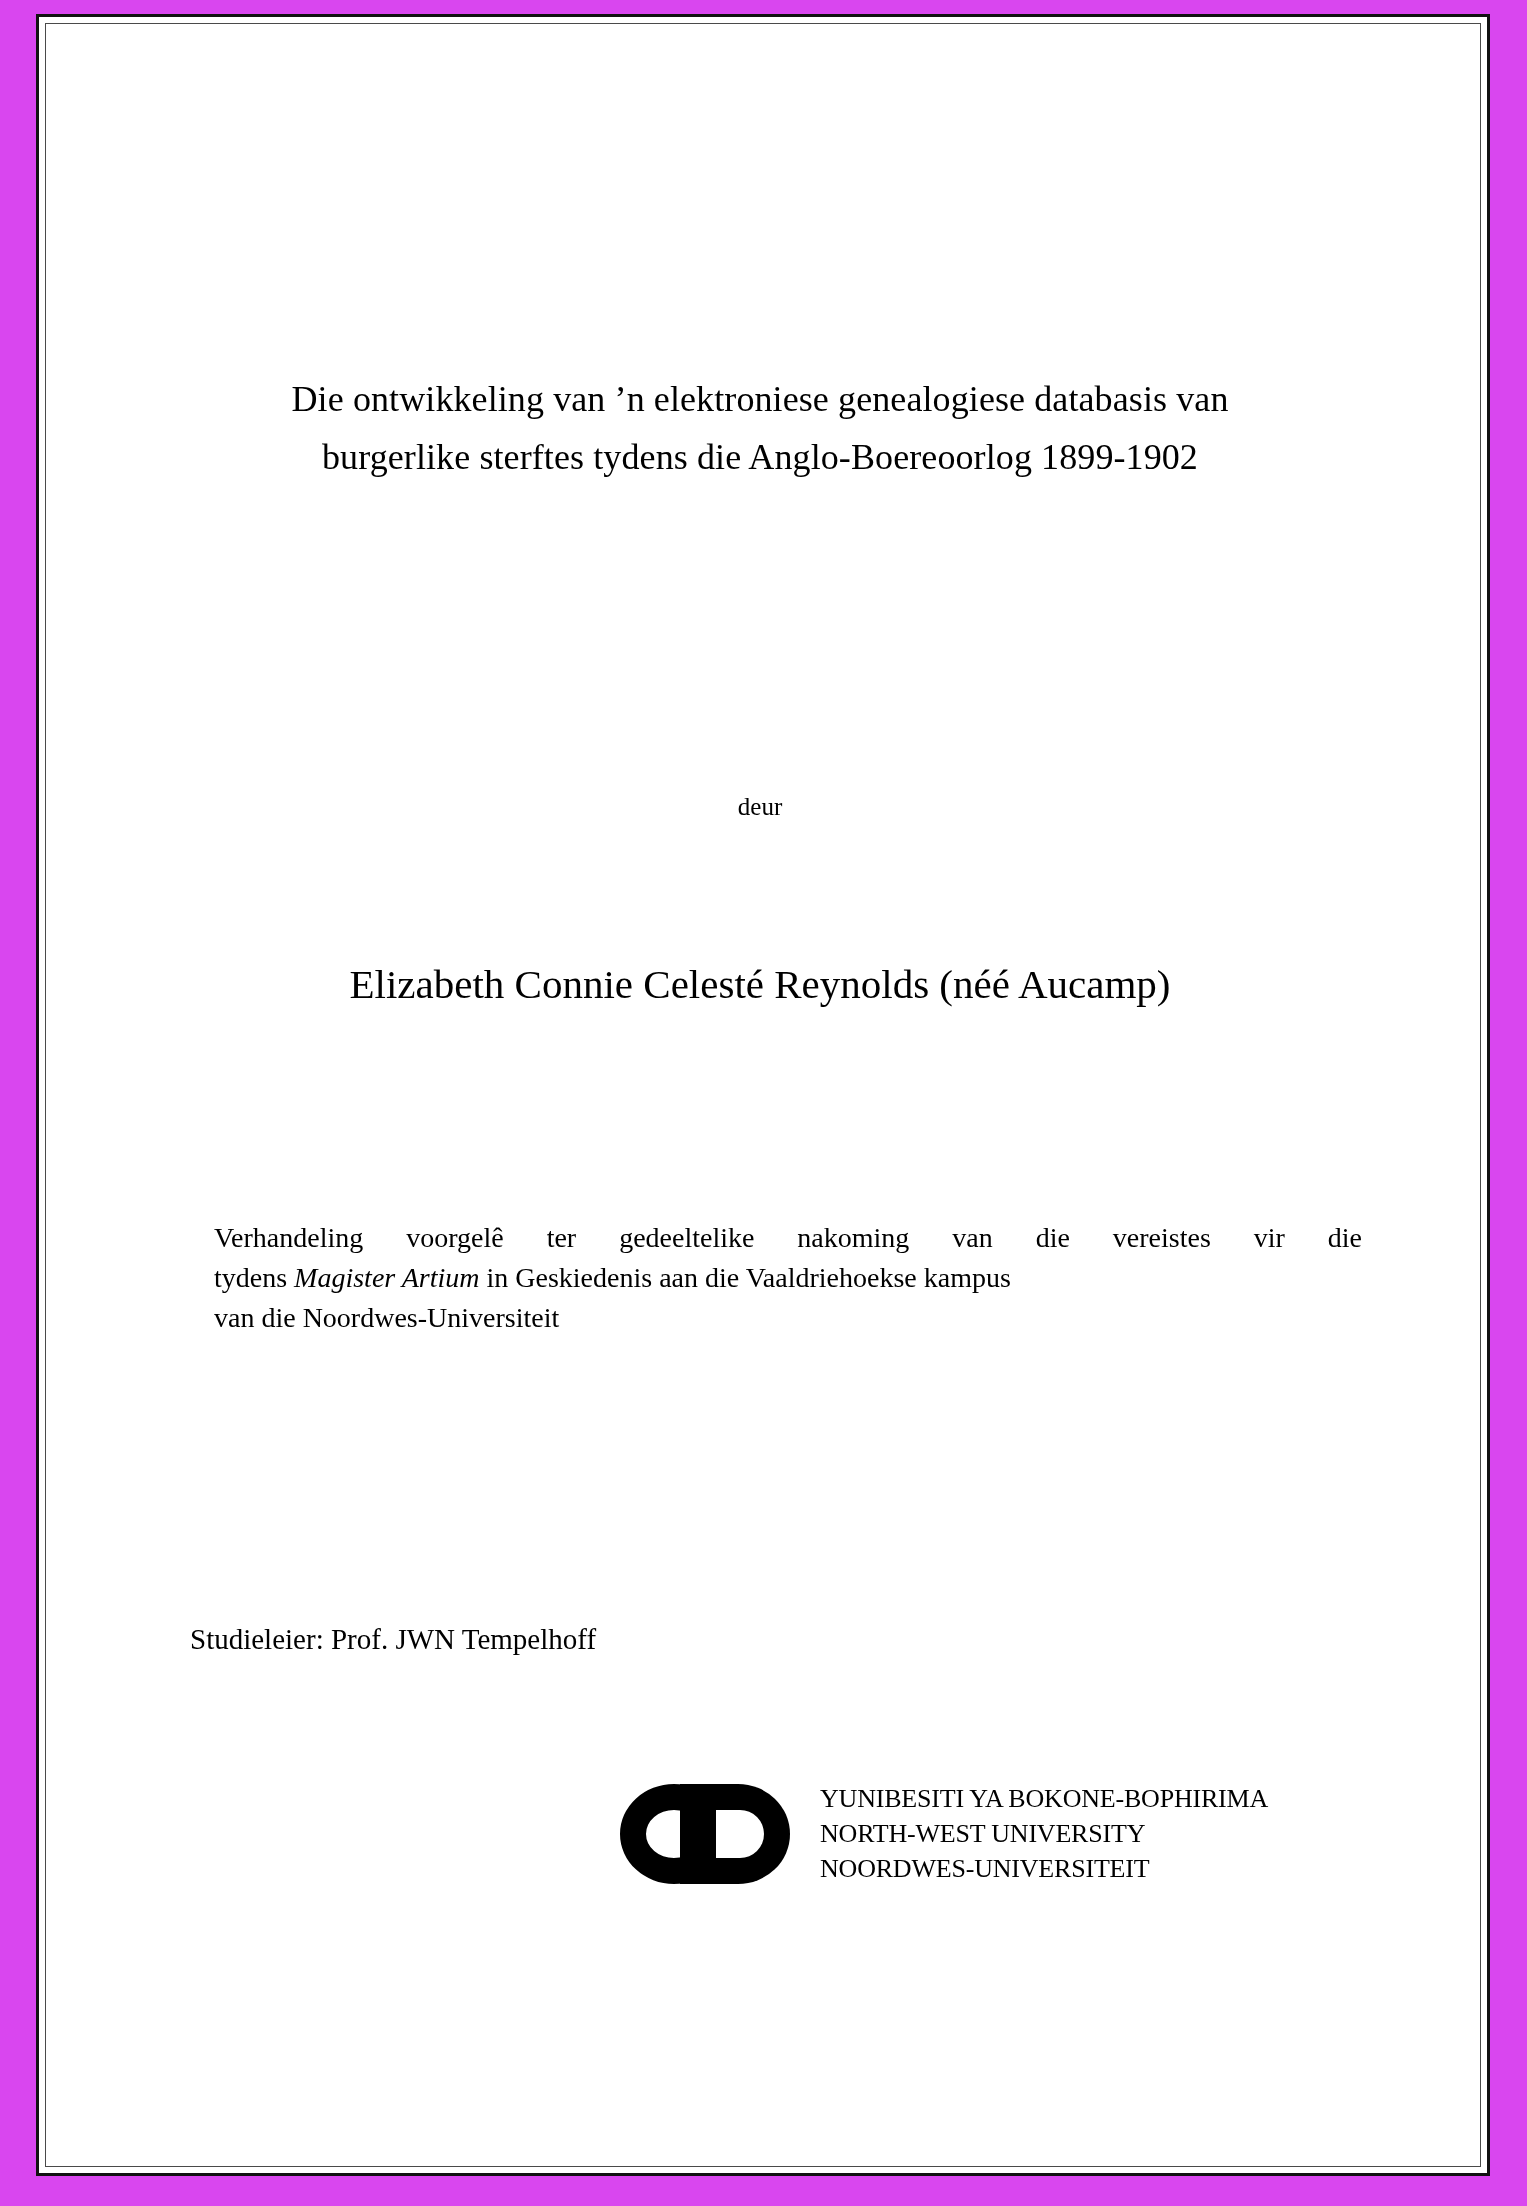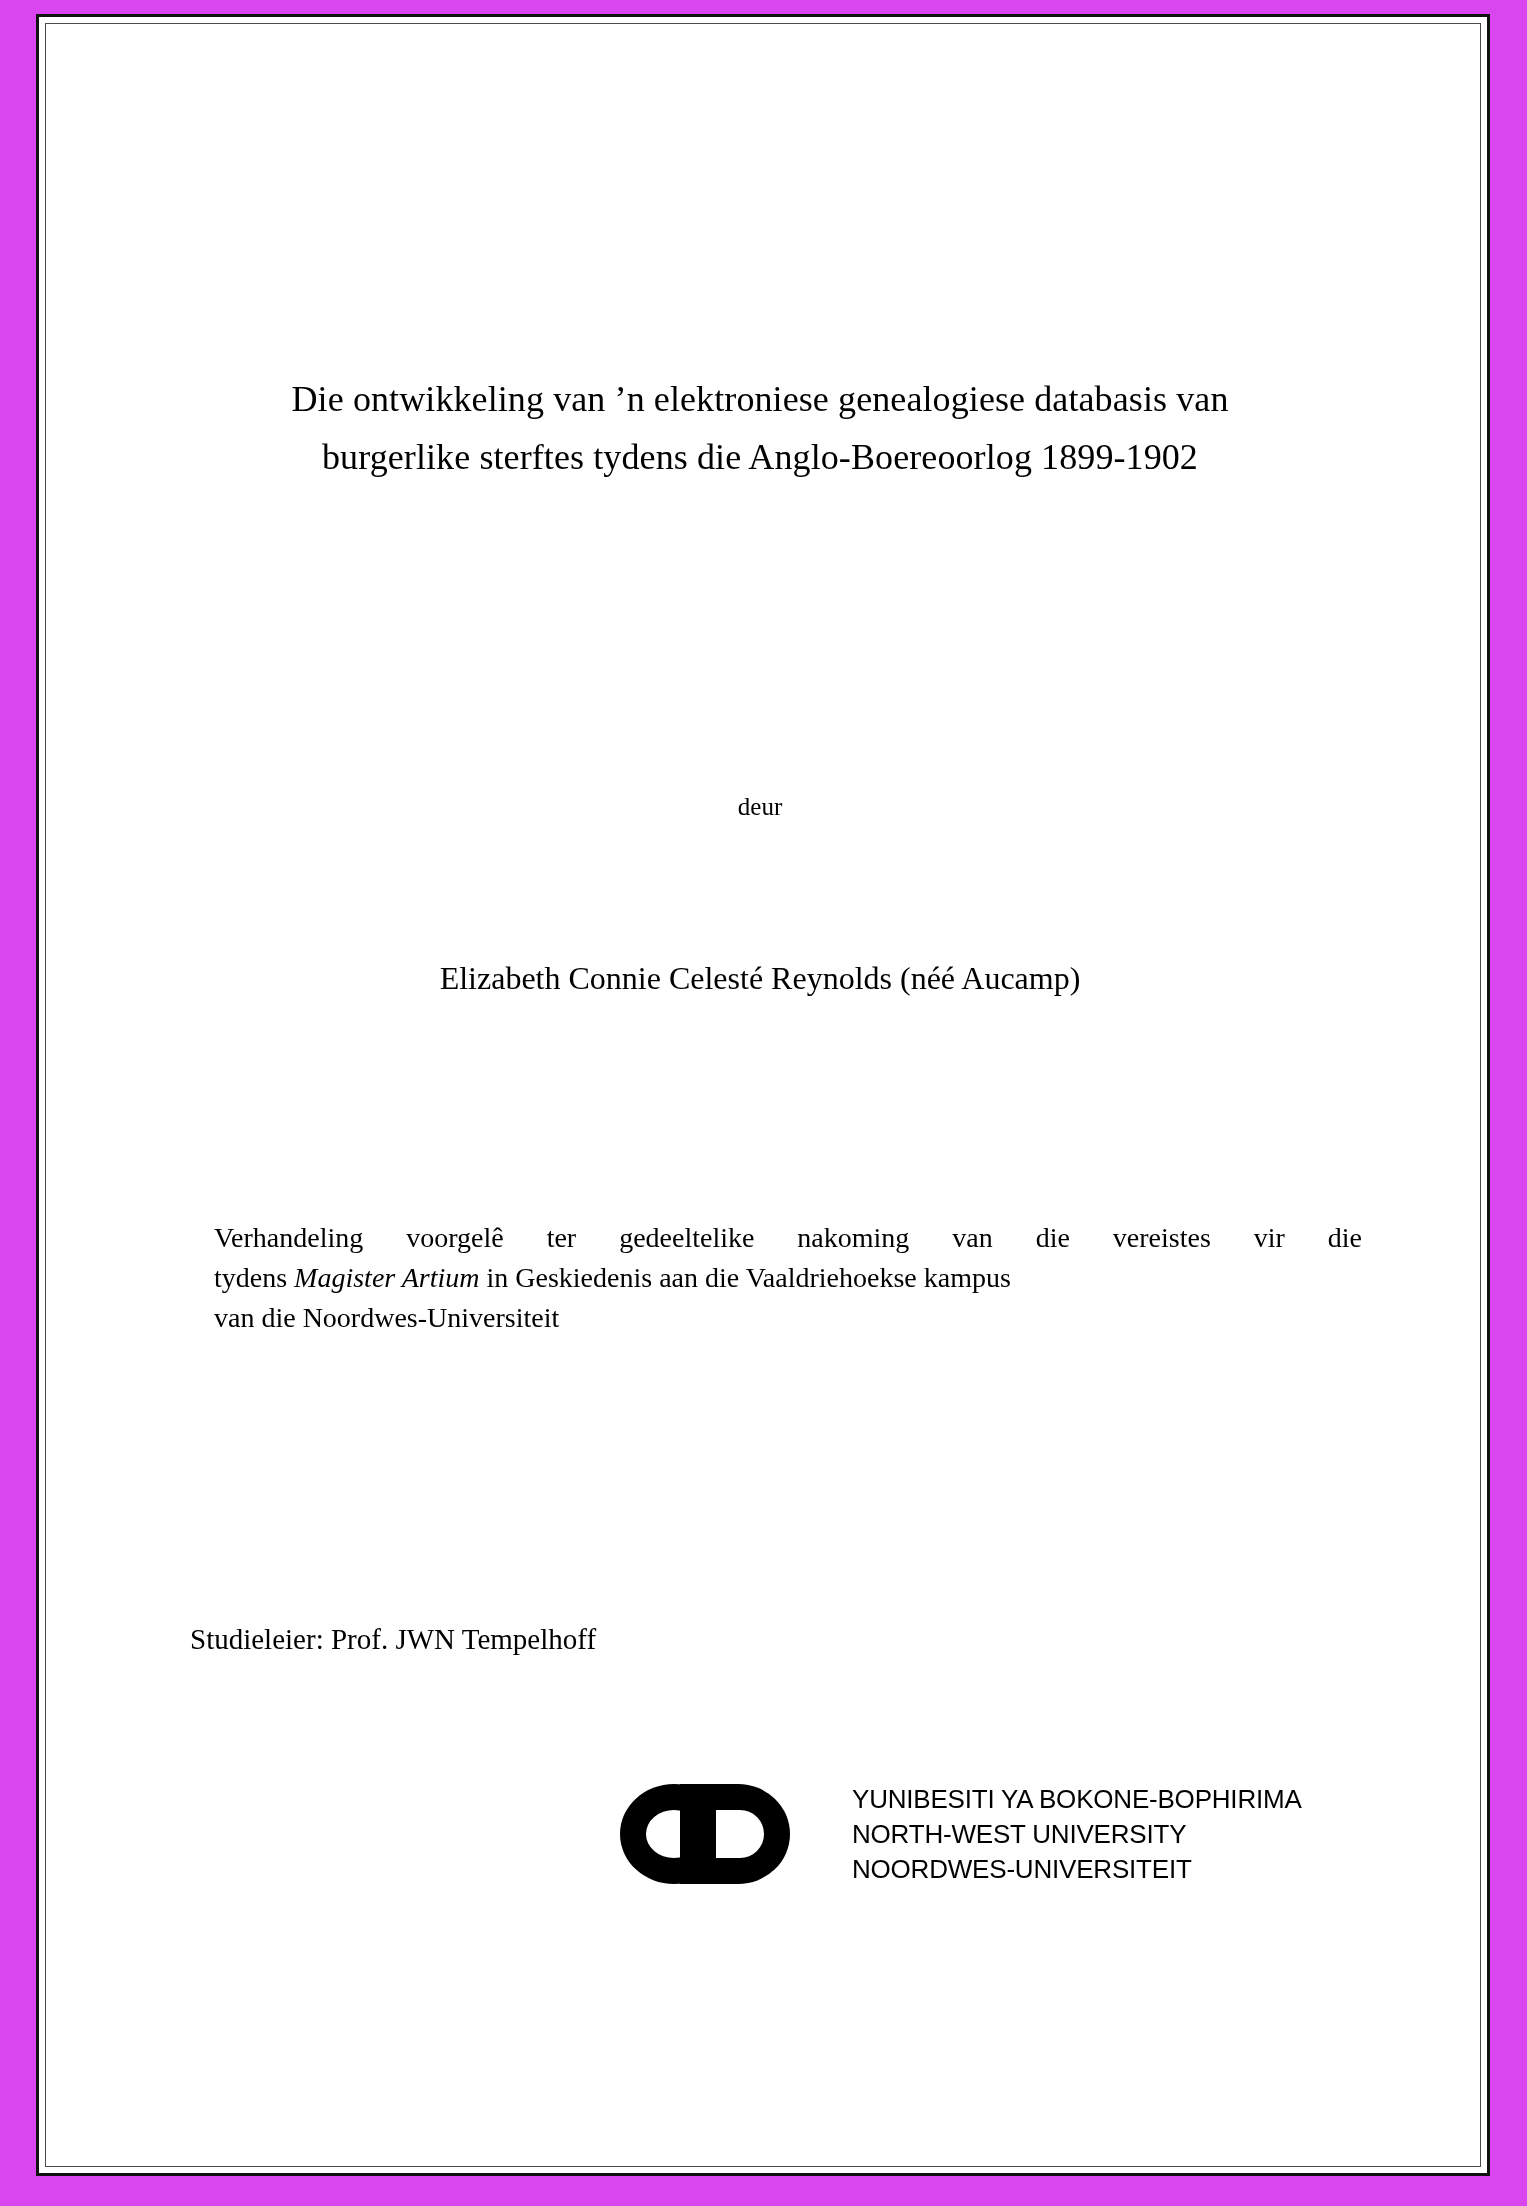--- a/index.html
+++ b/index.html
@@ -76,21 +76,21 @@
     text-align: center;
     font-size: 25px;
   }
 
   .author {
     position: absolute;
     left: 30px;
     top: 960px;
     width: 1160px;
     text-align: center;
-    font-size: 32px;
+    font-size: 41px;
   }
 
   .statement {
     position: absolute;
     left: 40px;
     top: 1218px;
     width: 1148px;
     font-size: 28px;
     line-height: 1.42;
     text-align: justify;
@@ -171,25 +171,24 @@
     width: 26px;
     height: 100px;
     background: #000000;
   }
 
   .logo-text {
     position: absolute;
     left: 340px;
     top: 6px;
     width: 440px;
-    font-family: Liberation Sans, sans-serif;
+    font-family: Liberation Serif, serif;
     font-size: 26px;
     line-height: 1.34;
     letter-spacing: -0.2px;
-    margin-left: 32px;
   }
   .logo-text span { display: block; white-space: nowrap; }
 </style>
 </head>
 <body>
 
 <div class="scan">
   <div class="page-frame">
     <div class="page-frame-inner"></div>
   </div>

